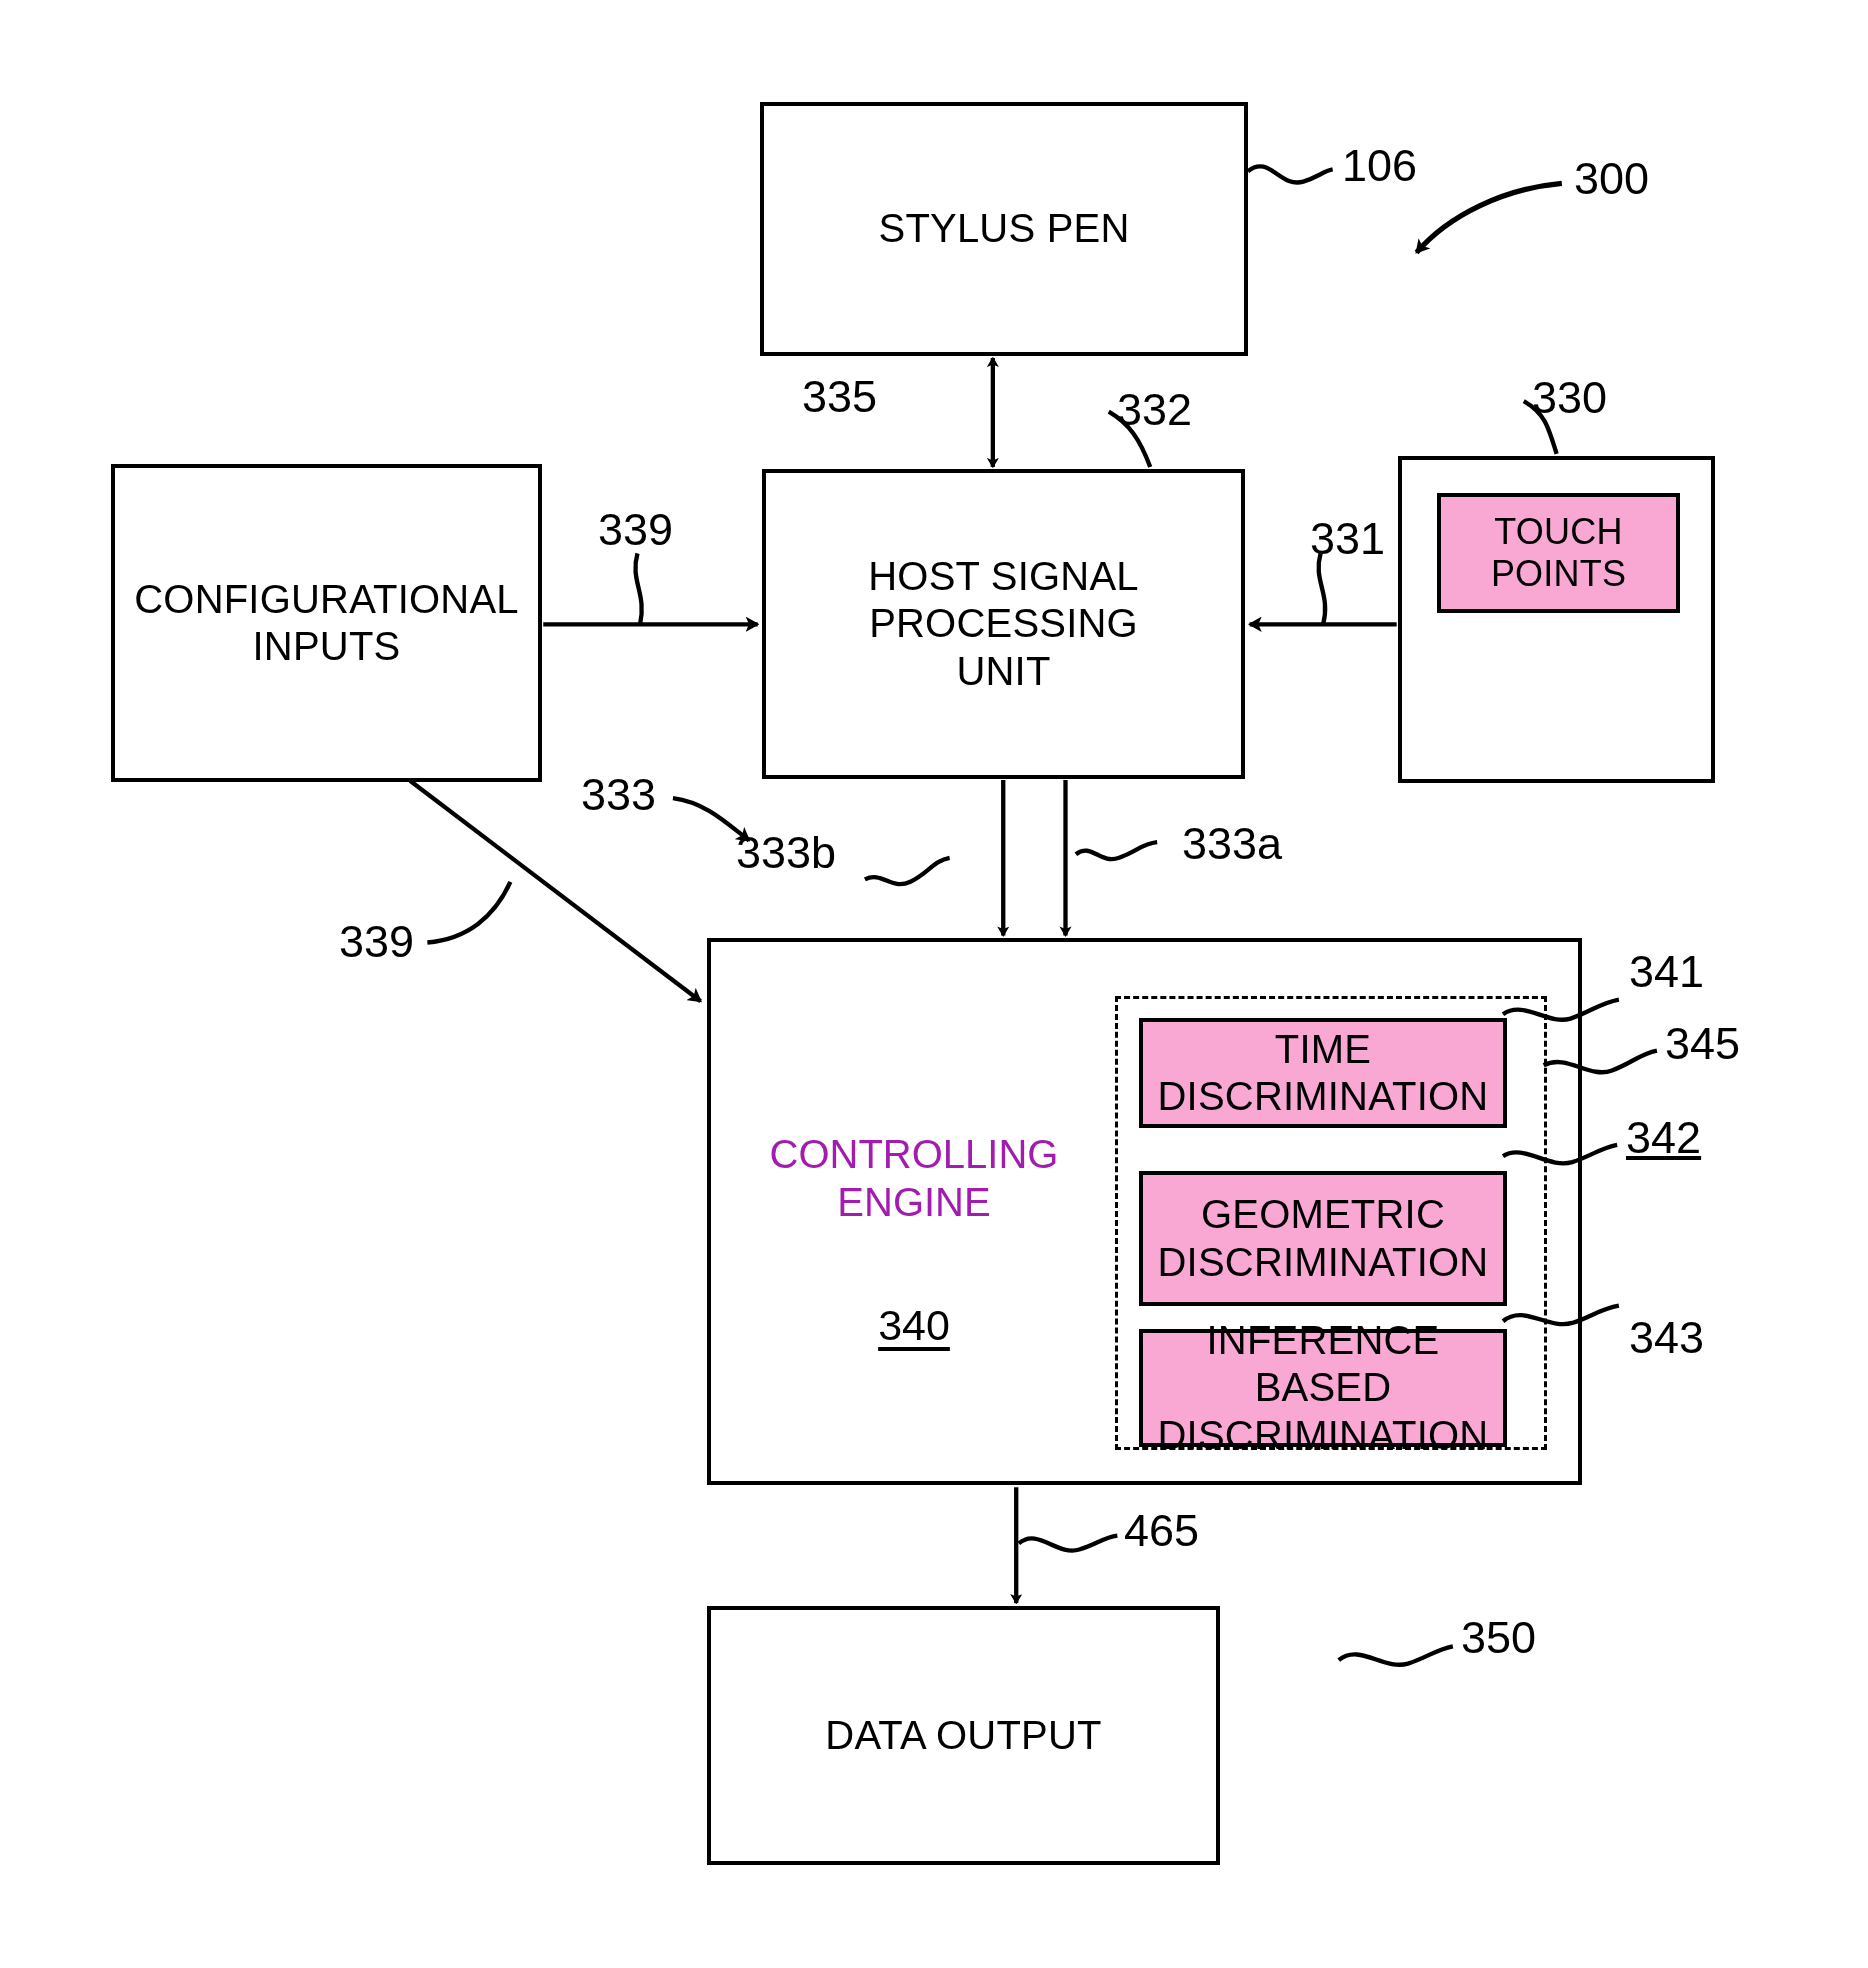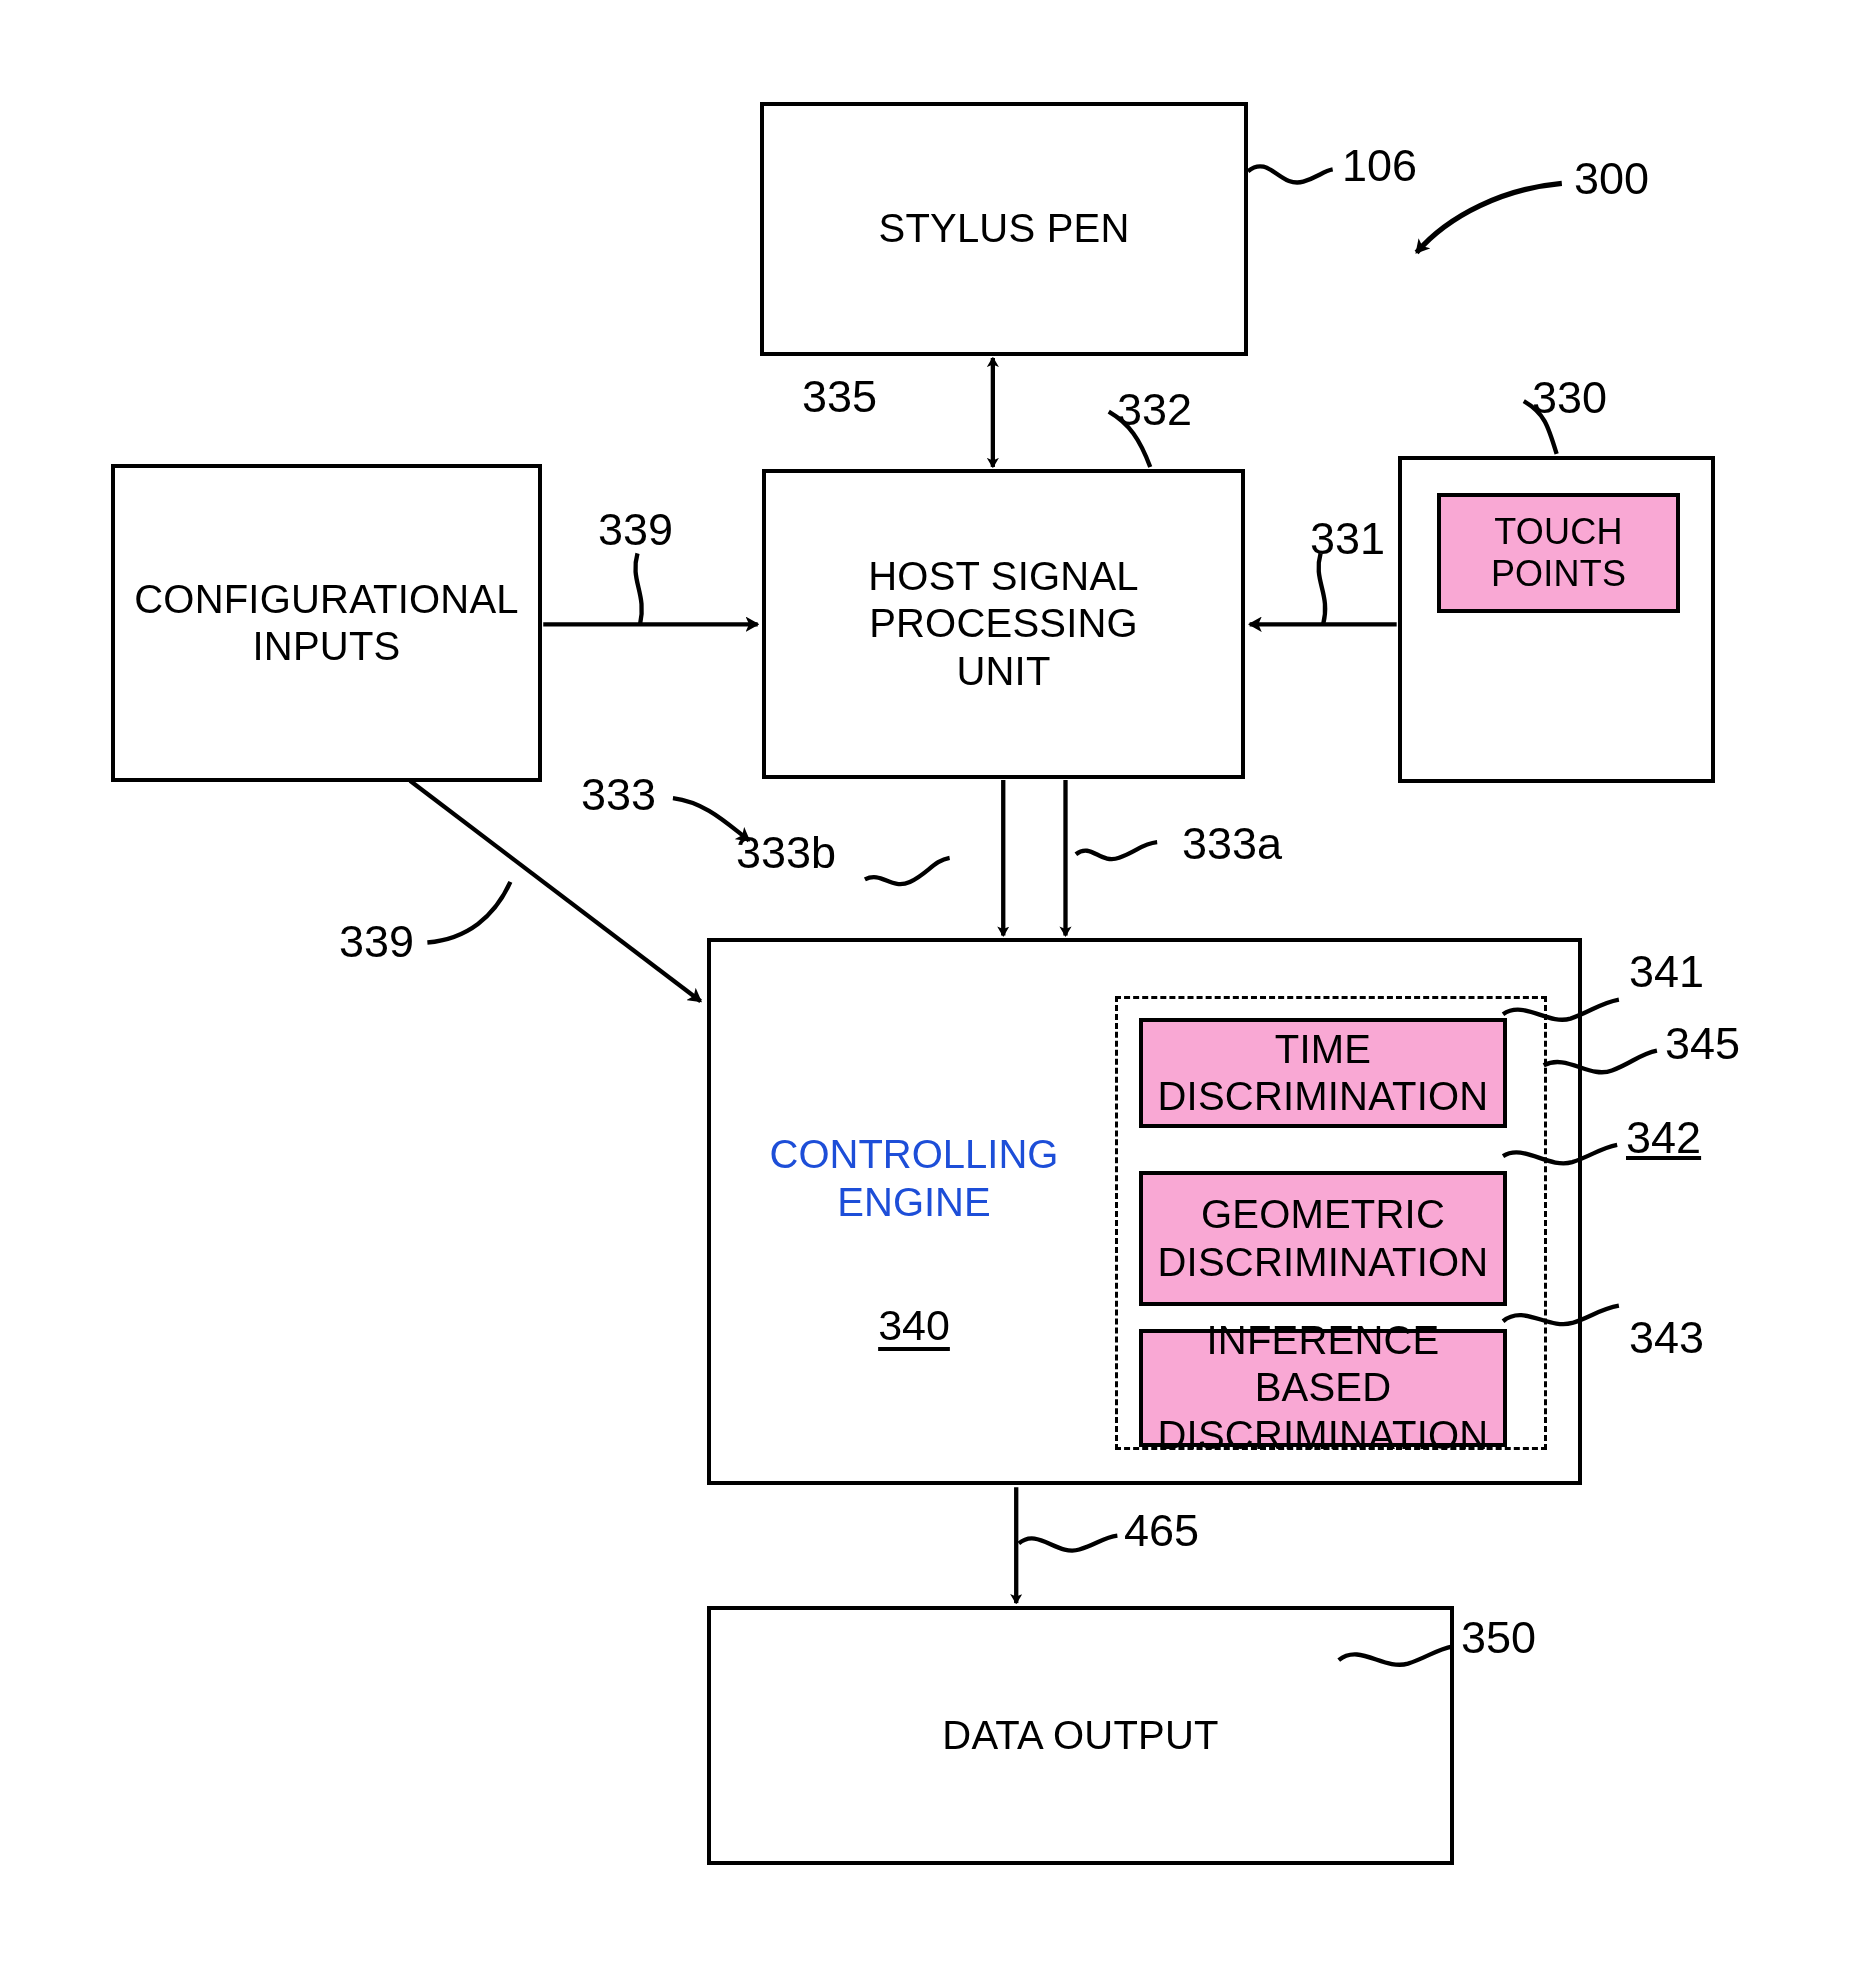--- a/index.html
+++ b/index.html
@@ -60,21 +60,21 @@
     white-space: nowrap;
     line-height: 1;
   }
   .engine-title {
     position: absolute;
     left: 0;
     right: 0;
     text-align: center;
     font-size: 40px;
     line-height: 1.2;
-    color: #1d4ed8;
+    color: #a21caf;
     white-space: pre-line;
   }
   .engine-num {
     position: absolute;
     left: 0;
     right: 0;
     text-align: center;
     font-size: 43px;
     color: #000;
     text-decoration: underline;
@@ -135,21 +135,21 @@
       <span class="label">GEOMETRIC
 DISCRIMINATION</span>
     </div>
 
     <div class="box-inner" style="left:428px; top:387px; width:368px; height:118px;">
       <span class="label">INFERENCE BASED
 DISCRIMINATION</span>
     </div>
   </div>
 
-  <div class="box" style="left:707px; top:1606px; width:747px; height:259px;">
+  <div class="box" style="left:707px; top:1606px; width:513px; height:259px;">
     <span class="label">DATA OUTPUT</span>
   </div>
 
   <svg class="overlay" viewBox="0 0 2161 2276">
     <defs>
       <marker id="arrow" viewBox="0 0 12 14" refX="10.5" refY="7" markerWidth="12" markerHeight="14" orient="auto-start-reverse" markerUnits="userSpaceOnUse">
         <path d="M0,0 L12,7 L0,14 L3,7 Z" fill="#000"></path>
       </marker>
       <marker id="arrowbig" viewBox="0 0 16 18" refX="14" refY="9" markerWidth="16" markerHeight="18" orient="auto-start-reverse" markerUnits="userSpaceOnUse">
         <path d="M0,0 L16,9 L0,18 L4,9 Z" fill="#000"></path>

